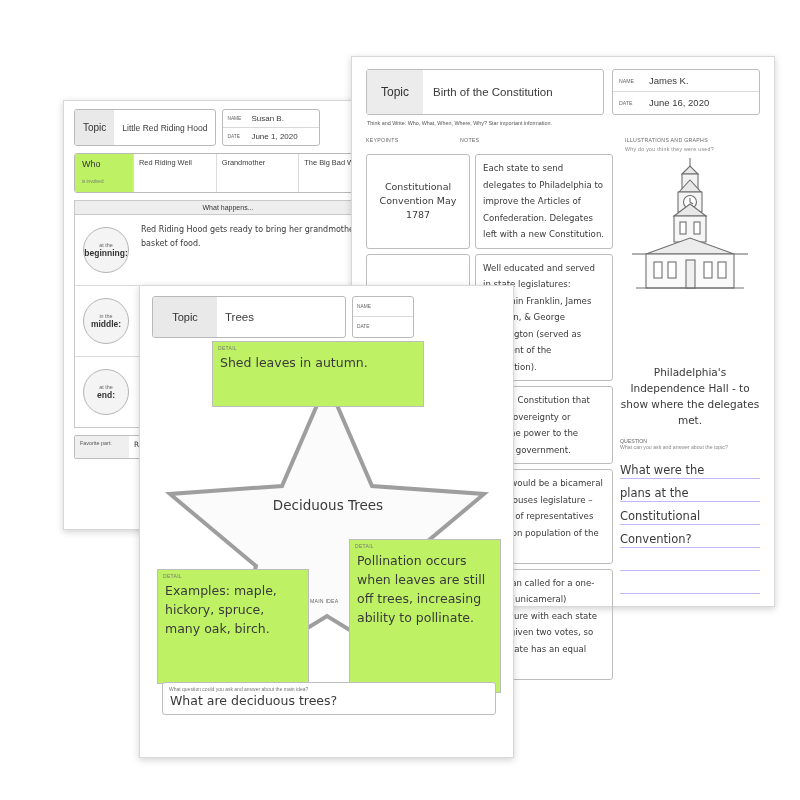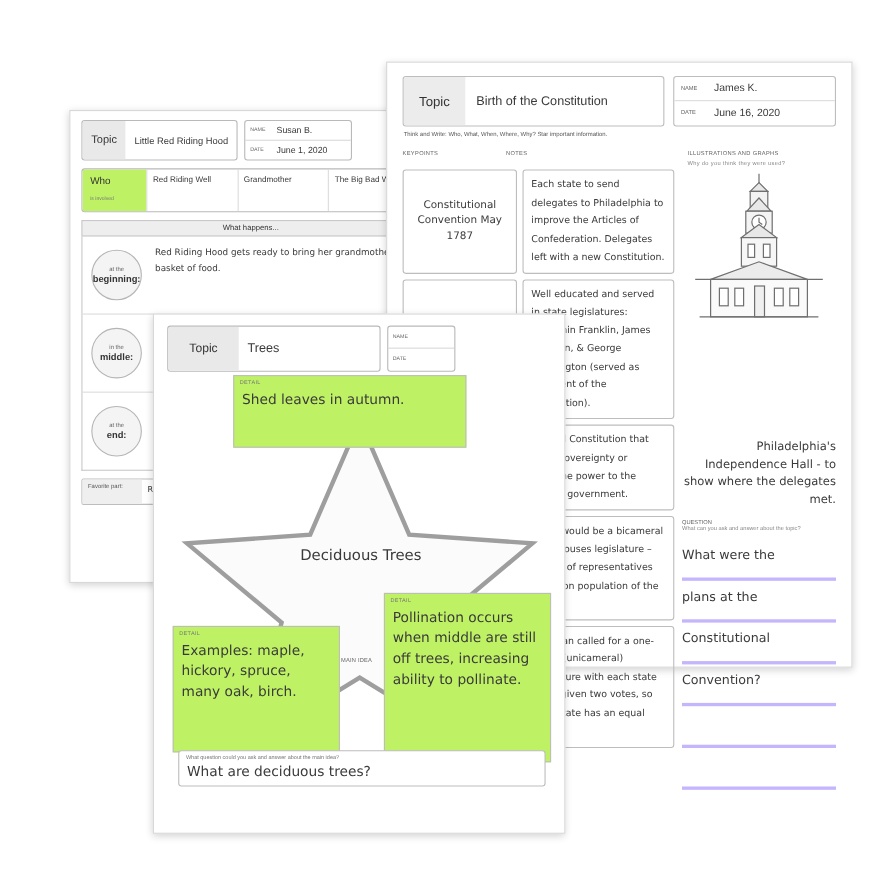--- a/index.html
+++ b/index.html
@@ -102,26 +102,26 @@
 
   .cbody{display:flex;padding:2px 14px 0 14px;}
   .keyrows{width:262px;}
   .krow{display:flex;margin-bottom:5px;}
   .kcell{width:94px;border:1px solid #bdbdbd;border-radius:3px;display:flex;align-items:center;
     justify-content:center;text-align:center;font-size:9.5px;line-height:14px;color:#3a3a3a;padding:4px;}
   .ncell{flex:1;border:1px solid #bdbdbd;border-radius:3px;margin-left:5px;padding:5px 7px;
     font-size:8.6px;line-height:16.5px;color:#3a3a3a;}
   .rightcol{flex:1;padding-left:7px;}
   .illus{height:210px;position:relative;}
-  .illcap{text-align:right;font-size:10.5px;line-height:16px;color:#3a3a3a;margin-top:34px;}
+  .illcap{text-align:center;font-size:10.5px;line-height:16px;color:#3a3a3a;}
   .qbox{margin-top:10px;}
   .qbox .t{font-size:5.2px;color:#666;text-transform:uppercase;}
   .qbox .s{font-size:5.2px;color:#888;margin-bottom:6px;}
-  .qline{border-bottom:3px solid #c4b5fd;height:21px;font-size:11.5px;color:#3a3a3a;
-    display:flex;align-items:flex-end;padding-bottom:14px;}
+  .qline{border-bottom:1px solid #c4b5fd;height:21px;font-size:11.5px;color:#3a3a3a;
+    display:flex;align-items:flex-end;padding-bottom:1px;}
 </style>
 </head>
 <body>
 
 <div class="stage">
 
   <div class="sheet" id="sheet-red">
     <div class="hdr">
       <div class="topicbox">
         <div class="tlab">Topic</div>
@@ -329,21 +329,21 @@
     </div>
 
 
     <div class="detailbox" style="left:17px;top:283px;width:150px;height:113px;">
       <div class="dlab">Detail</div>
       <div class="dtxt handwrite">Examples: maple, hickory, spruce, many oak, birch.</div>
     </div>
 
     <div class="detailbox" style="left:209px;top:253px;width:150px;height:152px;">
       <div class="dlab">Detail</div>
-      <div class="dtxt handwrite">Pollination occurs when middle are still off trees, increasing ability to pollinate.</div>
+      <div class="dtxt handwrite">Pollination occurs when leaves are still off trees, increasing ability to pollinate.</div>
     </div>
 
     <div class="question-strip">
       <div class="q">What question could you ask and answer about the main idea?</div>
       <div class="a handwrite">What are deciduous trees?</div>
     </div>
   </div>
 
 </div>
 

